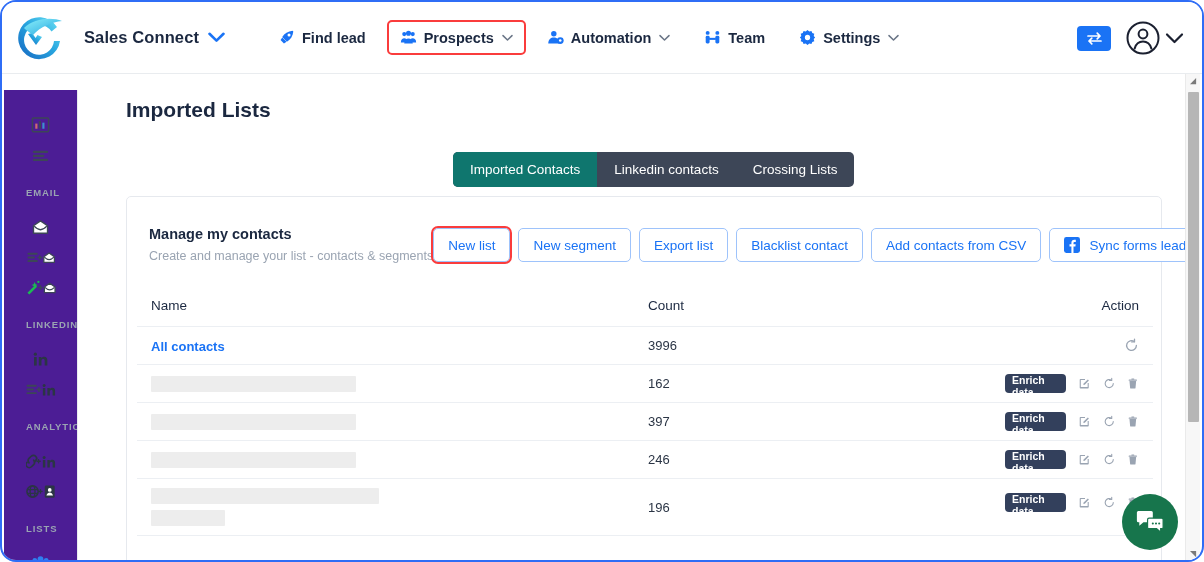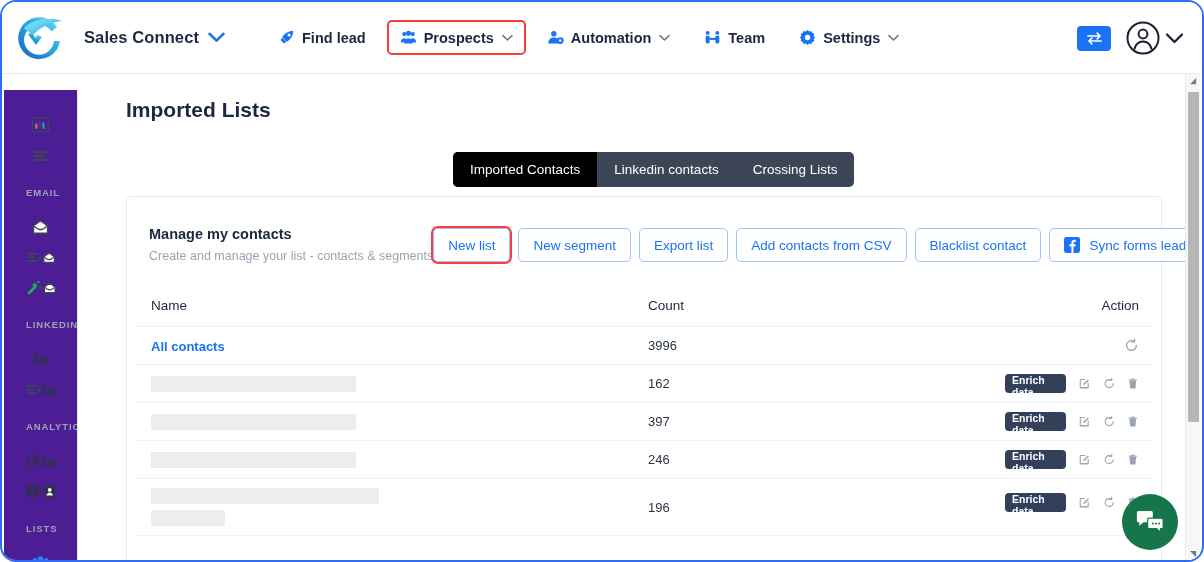--- a/index.html
+++ b/index.html
@@ -118,21 +118,21 @@
     border-radius: 5px;
     display: flex; align-items: stretch;
     overflow: hidden;
   }
   .tab {
     display: flex; align-items: center; justify-content: center;
     padding: 0 17px;
     font-size: 13.5px; color: #ffffff; font-weight: 400;
     white-space: nowrap; cursor: pointer;
   }
-  .tab.active { background: #000000; font-weight: 400; }
+  .tab.active { background: #0f766e; font-weight: 400; }
 
   .card {
     position: absolute; left: 48px; top: 122px;
     width: 1036px; height: 400px;
     background: #ffffff;
     border: 1px solid #e6e9ee;
     border-radius: 5px;
   }
 
   .card-head {
@@ -480,24 +480,24 @@
           <button class="obtn highlighted">
             <span>New list</span>
           </button>
           <button class="obtn">
             <span>New segment</span>
           </button>
           <button class="obtn">
             <span>Export list</span>
           </button>
           <button class="obtn">
-            <span>Add contacts from CSV</span>
+            <span>Blacklist contact</span>
           </button>
           <button class="obtn">
-            <span>Blacklist contact</span>
+            <span>Add contacts from CSV</span>
           </button>
           <button class="obtn">
             <svg width="16" height="16" viewBox="0 0 16 16">
               <rect x="0" y="0" width="16" height="16" rx="2.4" fill="#1a73f5"></rect>
               <path d="M9.5 16 L9.5 9.6 L11.4 9.6 L11.7 7.3 L9.5 7.3 L9.5 6 C9.5 5.3 9.7 4.9 10.7 4.9 L11.8 4.9 L11.8 2.8 C11.6 2.8 10.9 2.7 10.2 2.7 C8.5 2.7 7.4 3.7 7.4 5.7 L7.4 7.3 L5.5 7.3 L5.5 9.6 L7.4 9.6 L7.4 16 Z" fill="#ffffff"></path>
             </svg>
             <span>Sync forms leads</span>
           </button>
         </div>
       </div>

